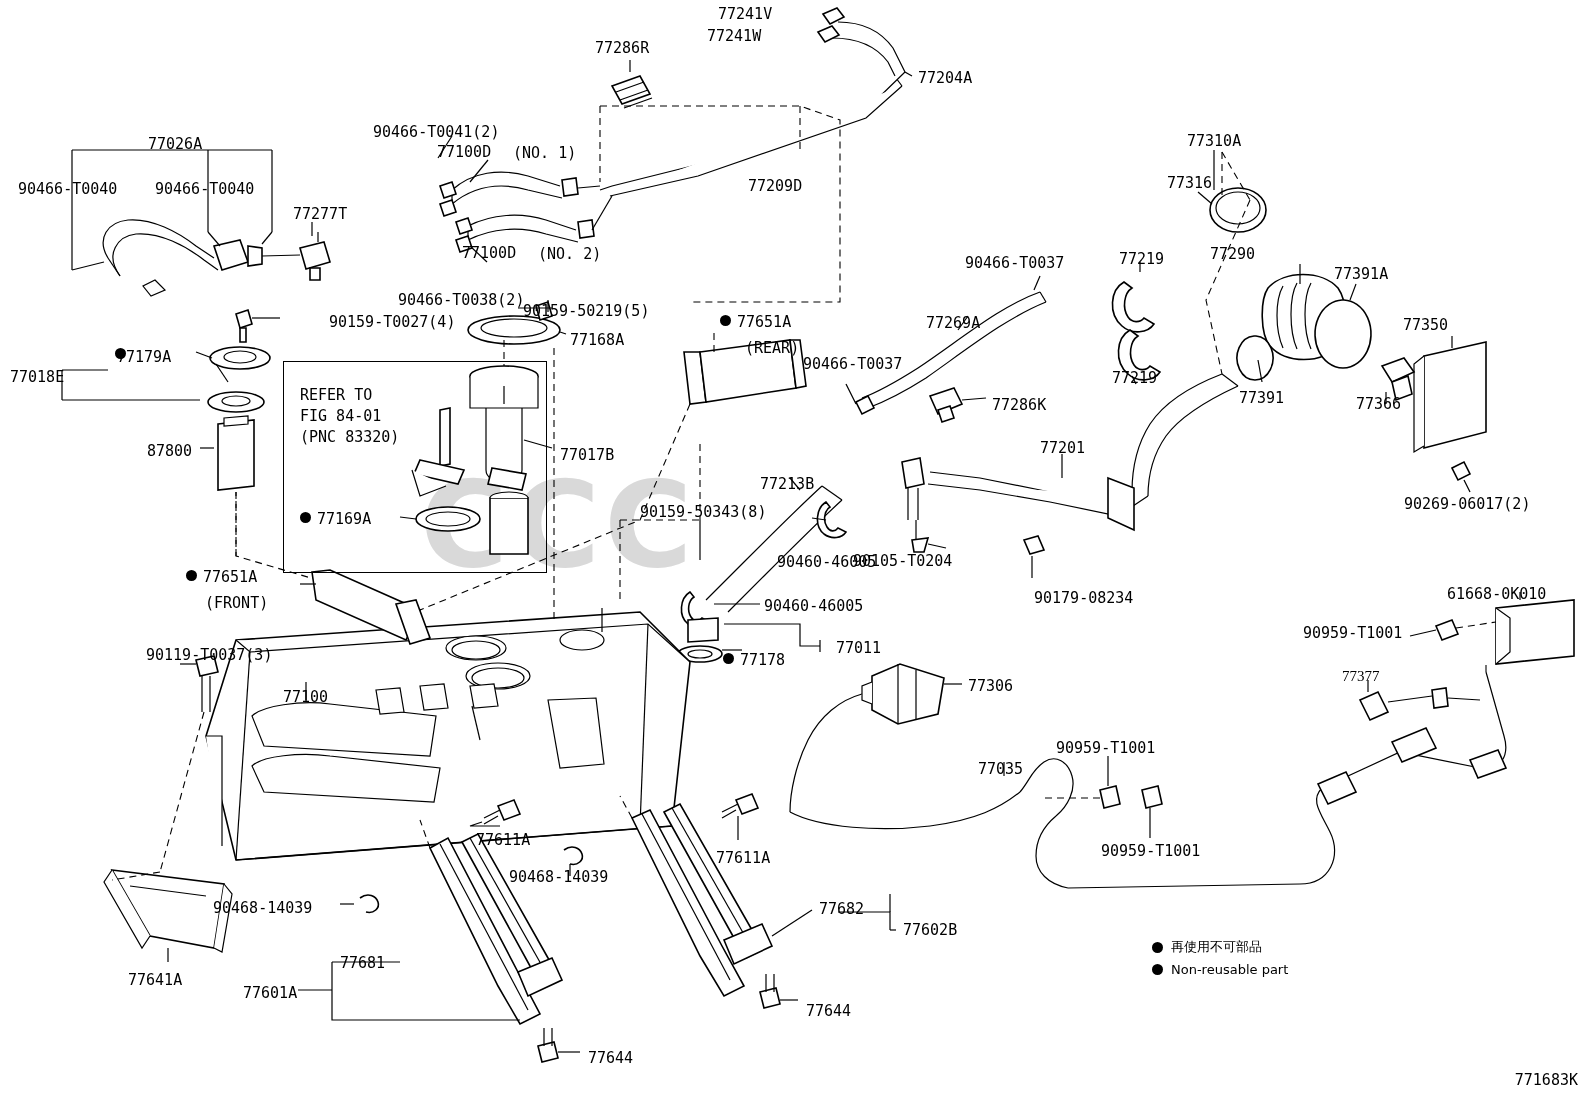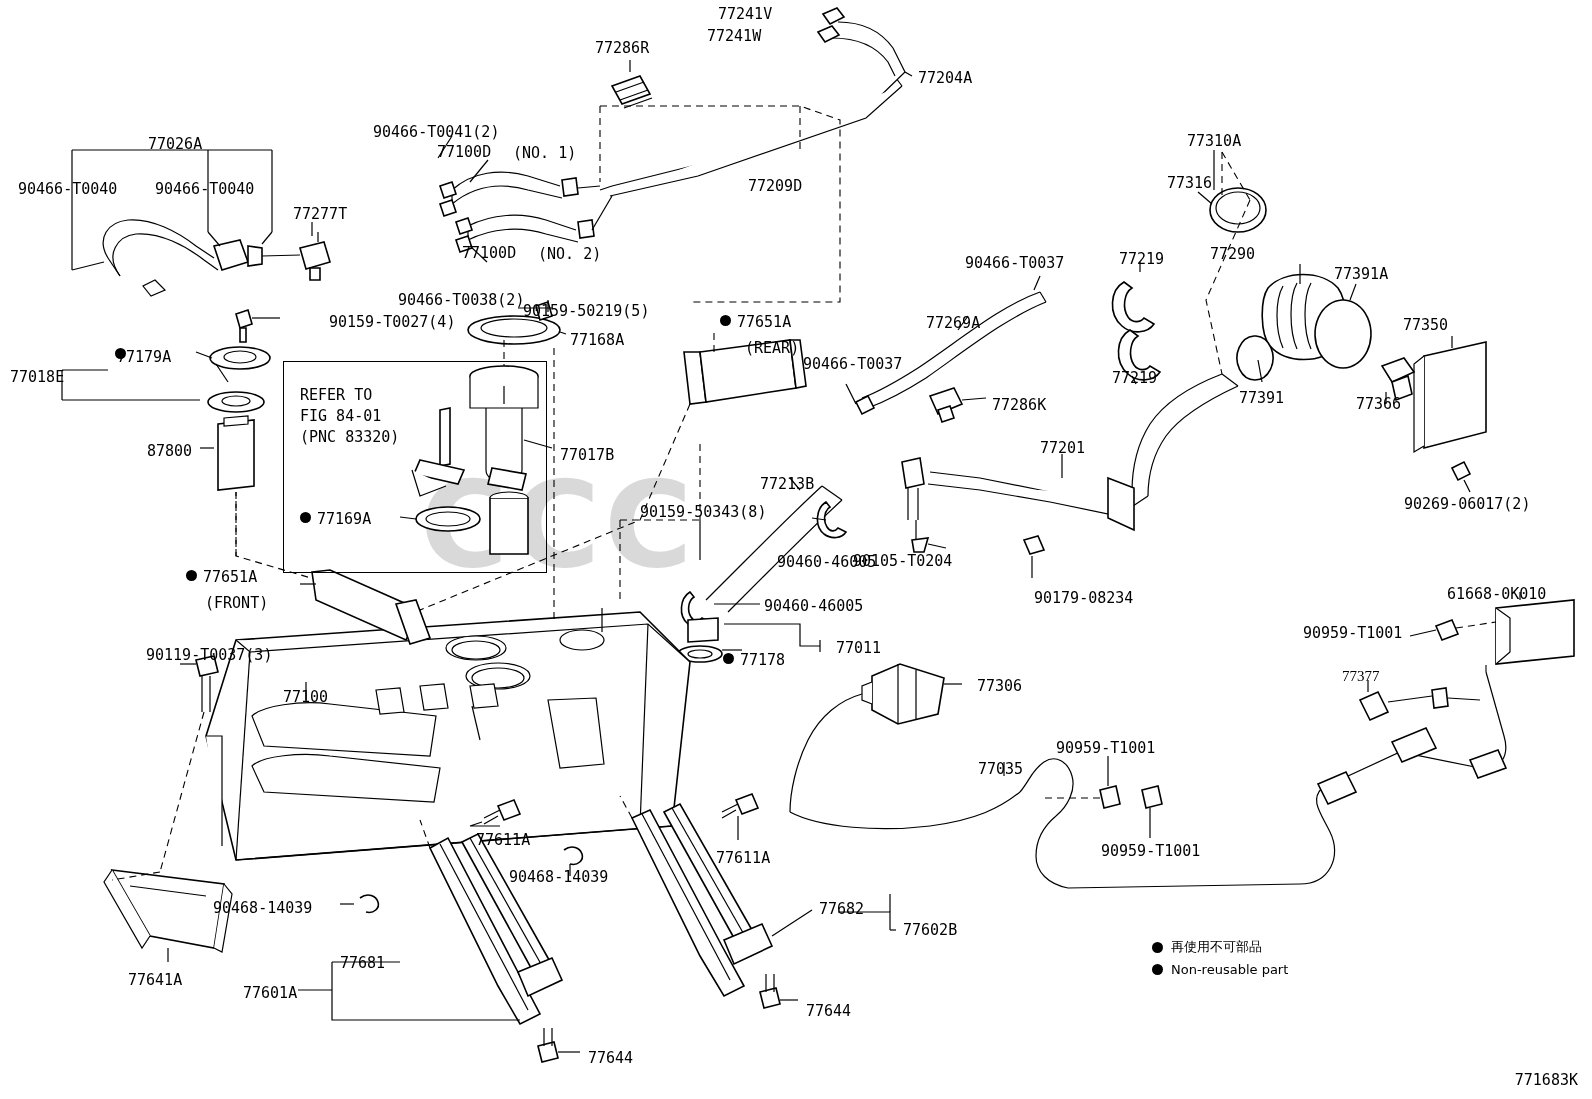--- a/index.html
+++ b/index.html
@@ -439,21 +439,21 @@
       <div class="lbl" style="left: 203px; top: 569px;">77651A</div>
       <div class="lbl" style="left: 205px; top: 595px;">(FRONT)</div>
       <div class="lbl" style="left: 1447px; top: 586px;">61668-0K010</div>
       <div class="lbl" style="left: 764px; top: 598px;">90460-46005</div>
       <div class="lbl" style="left: 1303px; top: 625px;">90959-T1001</div>
       <div class="lbl" style="left: 146px; top: 647px;">90119-T0037(3)</div>
       <div class="lbl" style="left: 740px; top: 652px;">77178</div>
       <div class="lbl" style="left: 836px; top: 640px;">77011</div>
       <div class="lbl" style="left: 1342px; top: 668px; font-family: Liberation Serif, serif;">77377</div>
       <div class="lbl" style="left: 283px; top: 689px;">77100</div>
-      <div class="lbl" style="left: 968px; top: 678px; margin-left: 9px;">77306</div>
+      <div class="lbl" style="left: 968px; top: 678px;">77306</div>
       <div class="lbl" style="left: 1056px; top: 740px;">90959-T1001</div>
       <div class="lbl" style="left: 978px; top: 761px;">77035</div>
       <div class="lbl" style="left: 476px; top: 832px;">77611A</div>
       <div class="lbl" style="left: 716px; top: 850px;">77611A</div>
       <div class="lbl" style="left: 1101px; top: 843px;">90959-T1001</div>
       <div class="lbl" style="left: 213px; top: 900px;">90468-14039</div>
       <div class="lbl" style="left: 509px; top: 869px;">90468-14039</div>
       <div class="lbl" style="left: 819px; top: 901px;">77682</div>
       <div class="lbl" style="left: 903px; top: 922px;">77602B</div>
       <div class="lbl" style="left: 340px; top: 955px;">77681</div>

